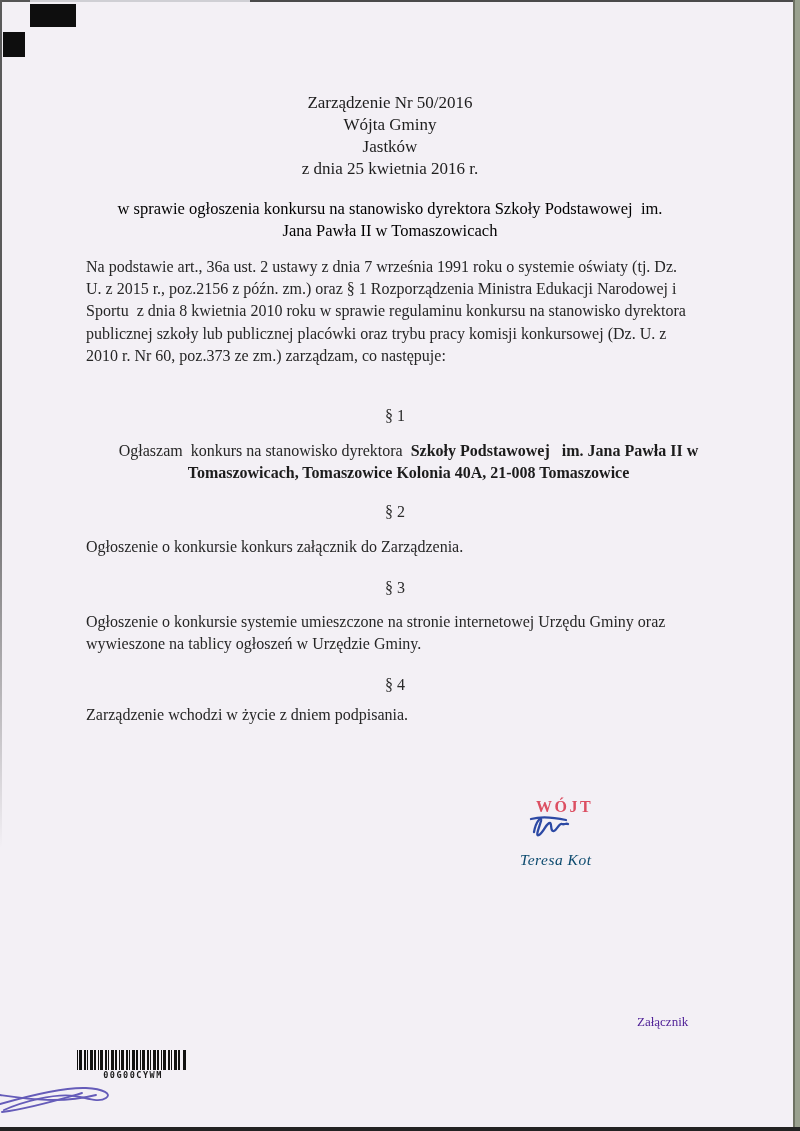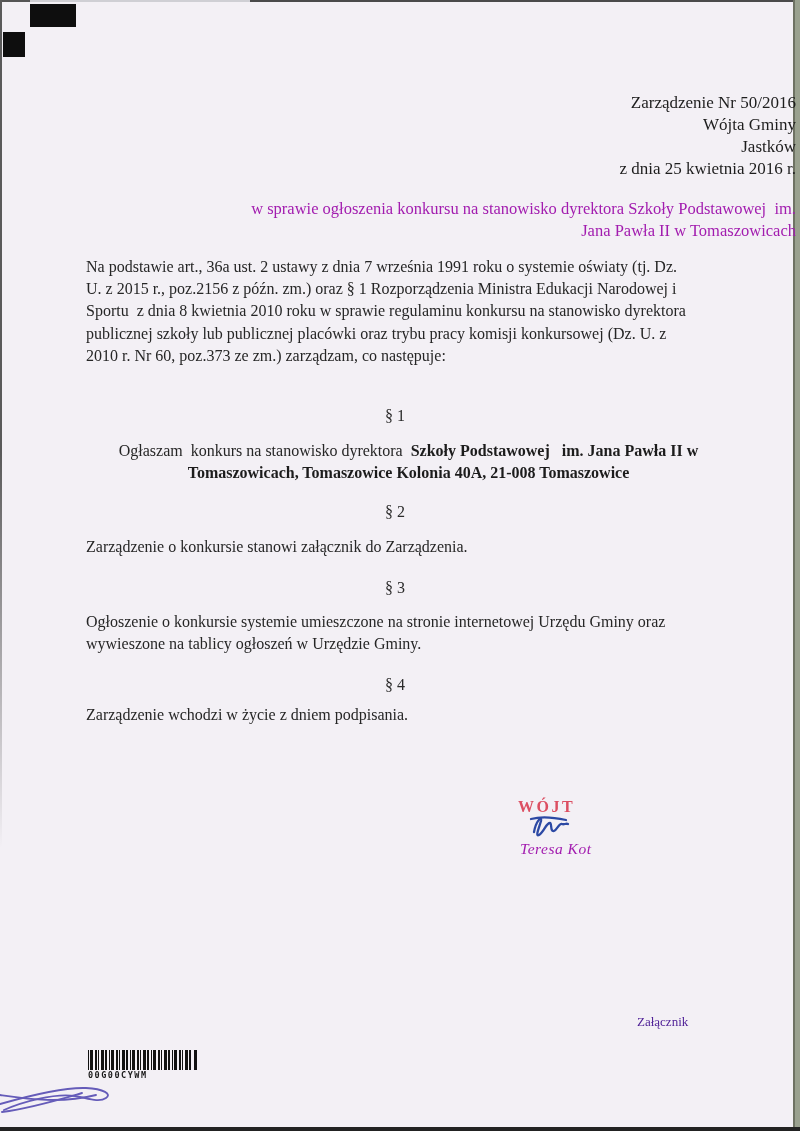--- a/index.html
+++ b/index.html
@@ -18,41 +18,41 @@
   .edge-left{left:0;top:0;width:2px;height:1131px;
     background:linear-gradient(to bottom,#5a5a5a 0 40%,rgba(90,90,90,0) 75%);}
   .edge-right{right:0;top:0;width:7px;height:1131px;
     background:linear-gradient(to right,#6e7263 0 2px,#9aa18f 2px 100%);}
   .edge-bottom{left:0;bottom:0;width:800px;height:4px;background:#222;}
   .scan-mark{background:#0e0e0e;}
   .mark1{left:30px;top:4px;width:46px;height:23px;}
   .mark2{left:3px;top:32px;width:22px;height:25px;}
 
   
-  .center-block{left:16px;top:0;width:780px;text-align:right;}
+  .center-block{left:0;top:0;width:780px;text-align:center;}
   .title{top:92px;font-size:17px;line-height:22px;color:#1d1d1d;white-space:pre-wrap;}
-  .subject{top:198px;font-size:16.5px;line-height:22px;color:#a21caf;white-space:pre-wrap;}
+  .subject{top:198px;font-size:16.5px;line-height:22px;color:#000000;white-space:pre-wrap;}
   .para{left:86px;width:645px;font-size:16px;line-height:22.2px;white-space:pre-wrap;color:#262626;}
   .legal{top:256px;}
   .smark{width:790px;text-align:center;font-size:16px;color:#2a2a2a;}
   .smark1{top:407px;} .smark2{top:503px;} .smark3{top:579px;} .smark4{top:676px;}
   .s1text{top:440px;text-align:center;} .s2text{top:536px;} .s3text{top:611px;} .s4text{top:704px;}
   .bold{font-weight:bold;color:#1c1c1c;}
 
   
   .stamp{left:518px;top:798px;width:130px;}
-  .stamp-role{display:block;margin-left:0;font-size:16px;font-weight:bold;
+  .stamp-role{display:block;margin-left:18px;font-size:16px;font-weight:bold;
     letter-spacing:2.5px;color:#dc4f62;}
   .stamp-sig{position:absolute;left:6px;top:13px;width:62px;height:30px;}
-  .stamp-name{display:block;margin-top:24px;margin-left:2px;font-size:15.5px;
-    font-style:italic;color:#a21caf;letter-spacing:.5px;}
+  .stamp-name{display:block;margin-top:35px;margin-left:2px;font-size:15.5px;
+    font-style:italic;color:#0c4a6e;letter-spacing:.5px;}
 
   
   .zalacznik{left:637px;top:1014px;font-size:13px;color:#4c1d95;}
-  .barcode-wrap{left:88px;top:1050px;width:112px;}
+  .barcode-wrap{left:77px;top:1050px;width:112px;text-align:center;}
   .barcode-bars{display:block;width:110px;height:20px;}
   .barcode-text{display:block;margin-top:0px;
     font-family:"DejaVu Sans Mono","Liberation Mono",monospace;
     font-size:8.5px;font-weight:bold;letter-spacing:1.5px;color:#1a1a1a;}
   .scribble{left:-2px;top:1082px;width:132px;height:34px;}
 </style>
 </head>
 <body>
 
 <div class="abs edge-top"></div>
@@ -74,21 +74,21 @@
 U. z 2015 r., poz.2156 z późn. zm.) oraz § 1 Rozporządzenia Ministra Edukacji Narodowej i
 Sportu  z dnia 8 kwietnia 2010 roku w sprawie regulaminu konkursu na stanowisko dyrektora
 publicznej szkoły lub publicznej placówki oraz trybu pracy komisji konkursowej (Dz. U. z
 2010 r. Nr 60, poz.373 ze zm.) zarządzam, co następuje:</div>
 
 <div class="abs smark smark1">§ 1</div>
 <div class="abs para s1text"><span>Ogłaszam  konkurs na stanowisko dyrektora  </span><span class="bold">Szkoły Podstawowej   im. Jana Pawła II w
 Tomaszowicach, Tomaszowice Kolonia 40A, 21-008 Tomaszowice</span></div>
 
 <div class="abs smark smark2">§ 2</div>
-<div class="abs para s2text">Zarządzenie o konkursie stanowi załącznik do Zarządzenia.</div>
+<div class="abs para s2text">Ogłoszenie o konkursie konkurs załącznik do Zarządzenia.</div>
 
 <div class="abs smark smark3">§ 3</div>
 <div class="abs para s3text">Ogłoszenie o konkursie systemie umieszczone na stronie internetowej Urzędu Gminy oraz
 wywieszone na tablicy ogłoszeń w Urzędzie Gminy.</div>
 
 <div class="abs smark smark4">§ 4</div>
 <div class="abs para s4text">Zarządzenie wchodzi w życie z dniem podpisania.</div>
 
 <div class="abs stamp">
   <span class="stamp-role">WÓJT</span>

